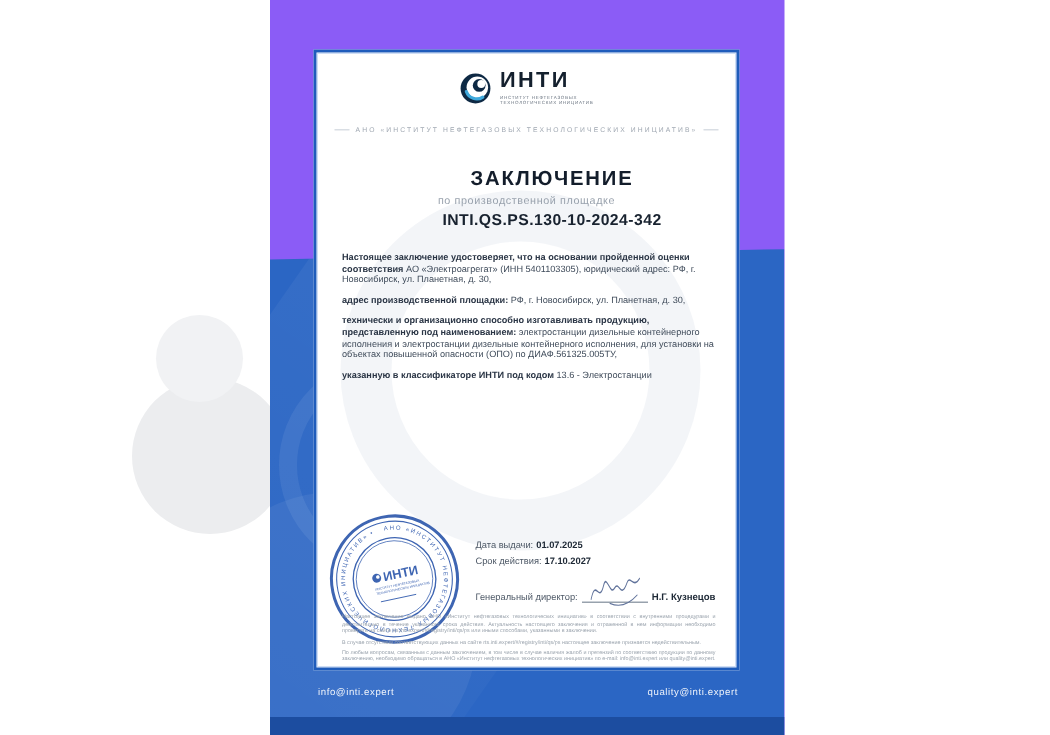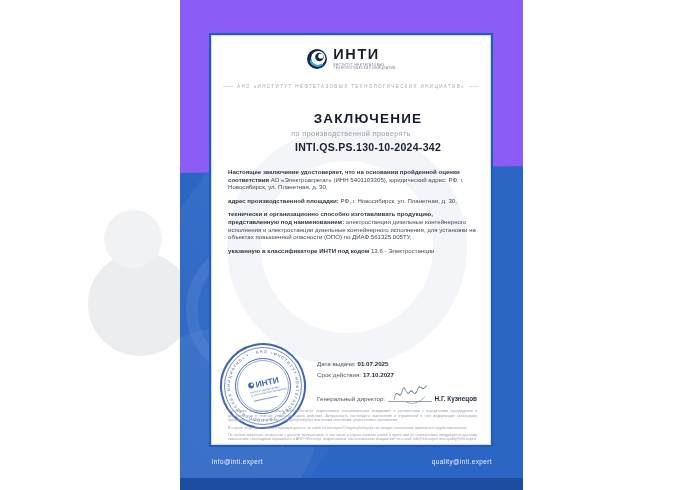--- a/index.html
+++ b/index.html
@@ -109,21 +109,21 @@
       </div>
 
       <div class="org-banner">
         <span class="rule"></span>
         <span class="org-text">АНО «ИНСТИТУТ НЕФТЕГАЗОВЫХ ТЕХНОЛОГИЧЕСКИХ ИНИЦИАТИВ»</span>
         <span class="rule"></span>
       </div>
 
       <div class="title-block">
         <div class="h1">ЗАКЛЮЧЕНИЕ</div>
-        <div class="h-sub">по производственной проверять</div>
+        <div class="h-sub">по производственной площадке</div>
         <div class="h-num">INTI.QS.PS.130-10-2024-342</div>
       </div>
 
       <div class="body-text">
         <p><b>Настоящее заключение удостоверяет, что на основании пройденной оценки соответствия</b><span> АО «Электроагрегат» (ИНН 5401103305), юридический адрес: РФ, г. Новосибирск, ул. Планетная, д. 30,</span></p>
         <p><b>адрес производственной площадки:</b><span> РФ, г. Новосибирск, ул. Планетная, д. 30,</span></p>
         <p><b>технически и организационно способно изготавливать продукцию, представленную под наименованием:</b><span> электростанции дизельные контейнерного исполнения и электростанции дизельные контейнерного исполнения, для установки на объектах повышенной опасности (ОПО) по ДИАФ.561325.005ТУ,</span></p>
         <p><b>указанную в классификаторе ИНТИ под кодом</b><span> 13.6 - Электростанции</span></p>
       </div>
 

